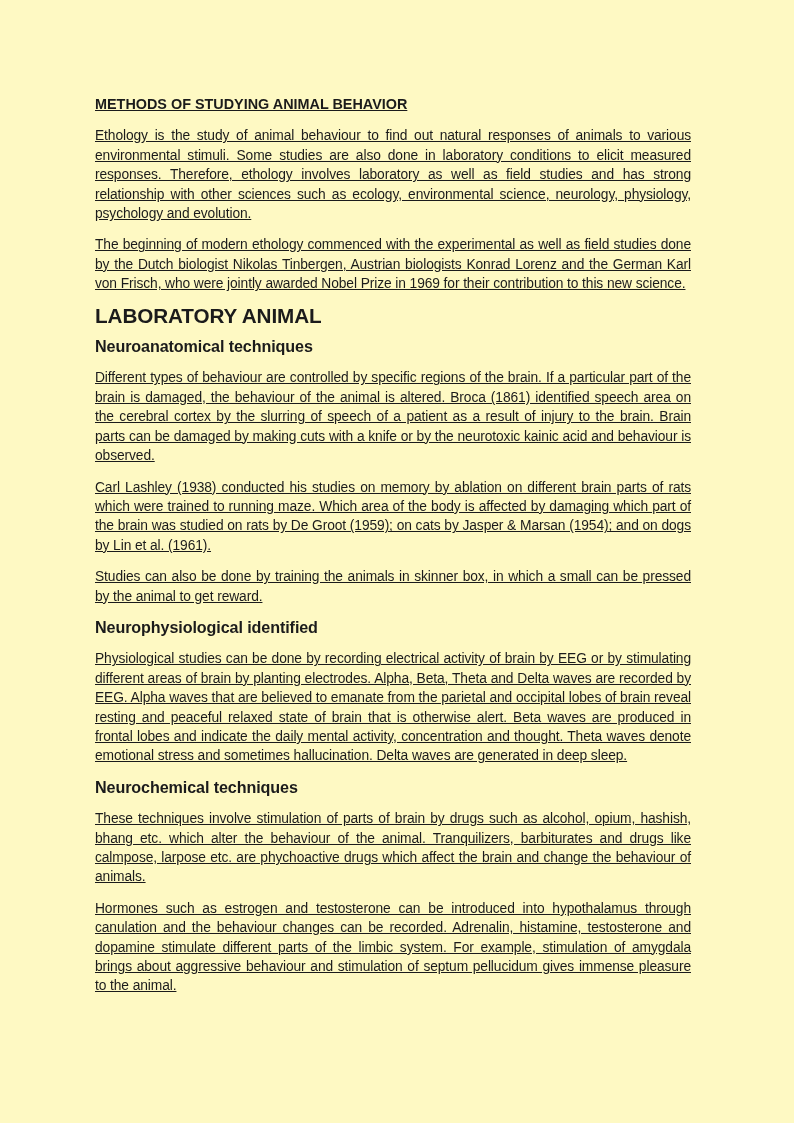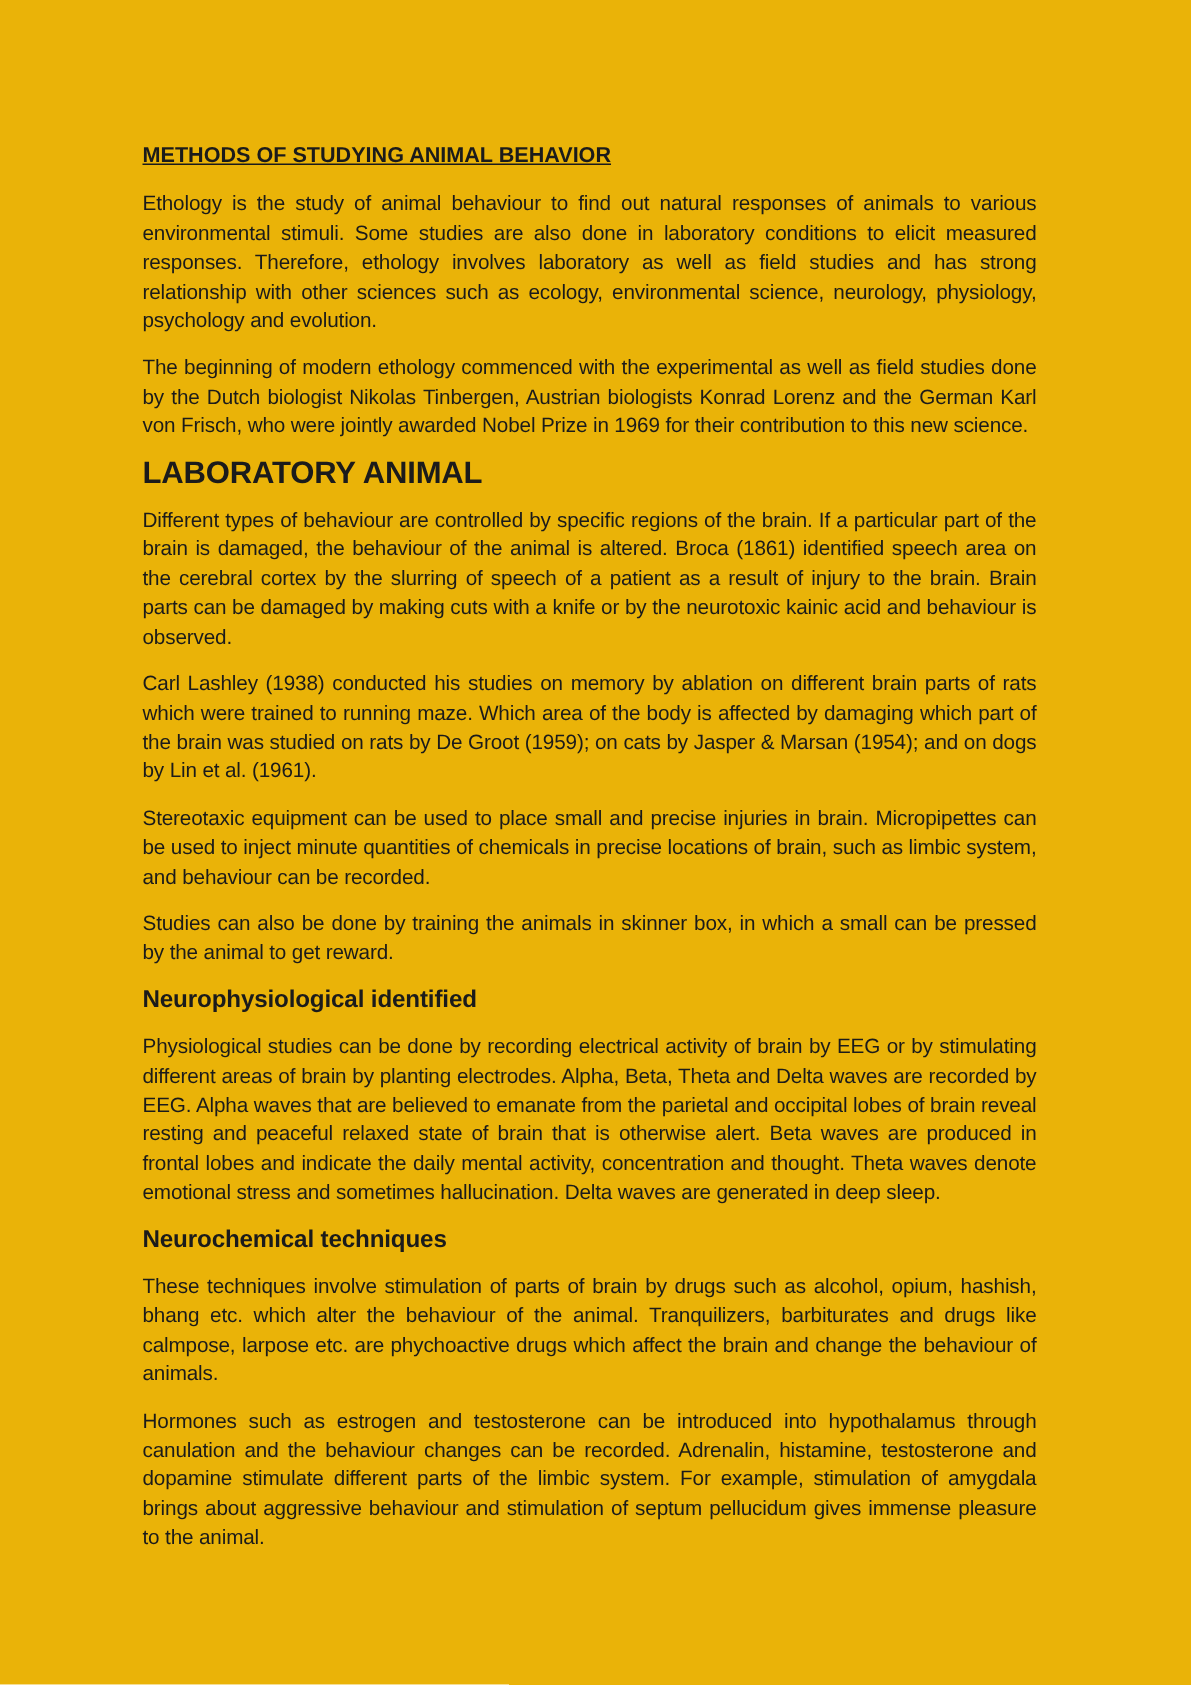--- a/index.html
+++ b/index.html
@@ -4,21 +4,21 @@
 <style>
   html, body {
     margin: 0;
     padding: 0;
     background: #ffffff;
   }
   .page {
     position: relative;
     width: 794px;
     height: 1123px;
-    background: #eab308;
+    background: #fef9c3;
     overflow: hidden;
     margin: 0 auto;
     font-family: "Liberation Sans", sans-serif;
   }
   .content {
     position: absolute;
     left: 95px;
     top: 95px;
     width: 608px;
     color: #1b1b1b;
@@ -33,42 +33,43 @@
     margin: 0 0 12px 0;
     letter-spacing: 0;
   }
   .doc-heading {
     font-weight: bold;
     margin: 0 0 12px 0;
   }
   .doc-para {
     text-align: justify;
     margin: 0 12px 12px 0;
+    text-decoration: underline;
   }
 </style>
 </head>
 <body>
 
 <div class="page">
   <div class="content">
 
     <h1 class="doc-title">METHODS OF STUDYING ANIMAL BEHAVIOR</h1>
 
     <p class="doc-para">Ethology is the study of animal behaviour to find out natural responses of animals to various environmental stimuli. Some studies are also done in laboratory conditions to elicit measured responses. Therefore, ethology involves laboratory as well as field studies and has strong relationship with other sciences such as ecology, environmental science, neurology, physiology, psychology and evolution.</p>
 
     <p class="doc-para">The beginning of modern ethology commenced with the experimental as well as field studies done by the Dutch biologist Nikolas Tinbergen, Austrian biologists Konrad Lorenz and the German Karl von Frisch, who were jointly awarded Nobel Prize in 1969 for their contribution to this new science.</p>
 
     <h2 class="doc-heading">LABORATORY ANIMAL</h2>
 
+    <h3 class="doc-heading">Neuroanatomical techniques</h3>
 
     <p class="doc-para">Different types of behaviour are controlled by specific regions of the brain. If a particular part of the brain is damaged, the behaviour of the animal is altered. Broca (1861) identified speech area on the cerebral cortex by the slurring of speech of a patient as a result of injury to the brain. Brain parts can be damaged by making cuts with a knife or by the neurotoxic kainic acid and behaviour is observed.</p>
 
     <p class="doc-para">Carl Lashley (1938) conducted his studies on memory by ablation on different brain parts of rats which were trained to running maze. Which area of the body is affected by damaging which part of the brain was studied on rats by De Groot (1959); on cats by Jasper &amp; Marsan (1954); and on dogs by Lin et al. (1961).</p>
 
-    <p class="doc-para">Stereotaxic equipment can be used to place small and precise injuries in brain. Micropipettes can be used to inject minute quantities of chemicals in precise locations of brain, such as limbic system, and behaviour can be recorded.</p>
 
     <p class="doc-para">Studies can also be done by training the animals in skinner box, in which a small can be pressed by the animal to get reward.</p>
 
     <h3 class="doc-heading">Neurophysiological identified</h3>
 
     <p class="doc-para">Physiological studies can be done by recording electrical activity of brain by EEG or by stimulating different areas of brain by planting electrodes. Alpha, Beta, Theta and Delta waves are recorded by EEG. Alpha waves that are believed to emanate from the parietal and occipital lobes of brain reveal resting and peaceful relaxed state of brain that is otherwise alert. Beta waves are produced in frontal lobes and indicate the daily mental activity, concentration and thought. Theta waves denote emotional stress and sometimes hallucination. Delta waves are generated in deep sleep.</p>
 
     <h3 class="doc-heading">Neurochemical techniques</h3>
 
     <p class="doc-para">These techniques involve stimulation of parts of brain by drugs such as alcohol, opium, hashish, bhang etc. which alter the behaviour of the animal. Tranquilizers, barbiturates and drugs like calmpose, larpose etc. are phychoactive drugs which affect the brain and change the behaviour of animals.</p>

